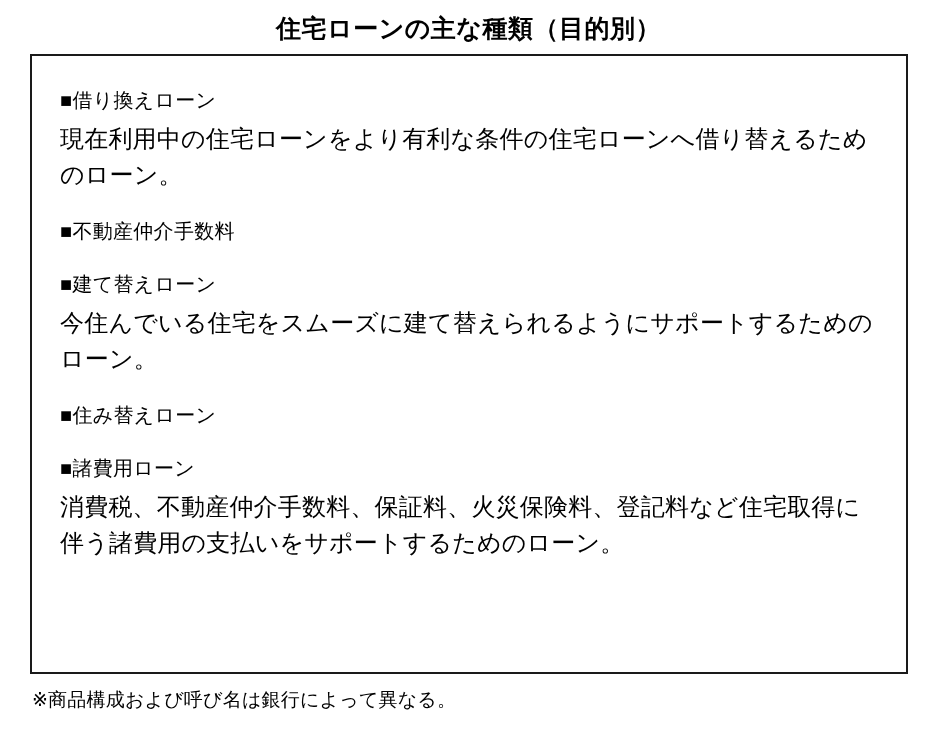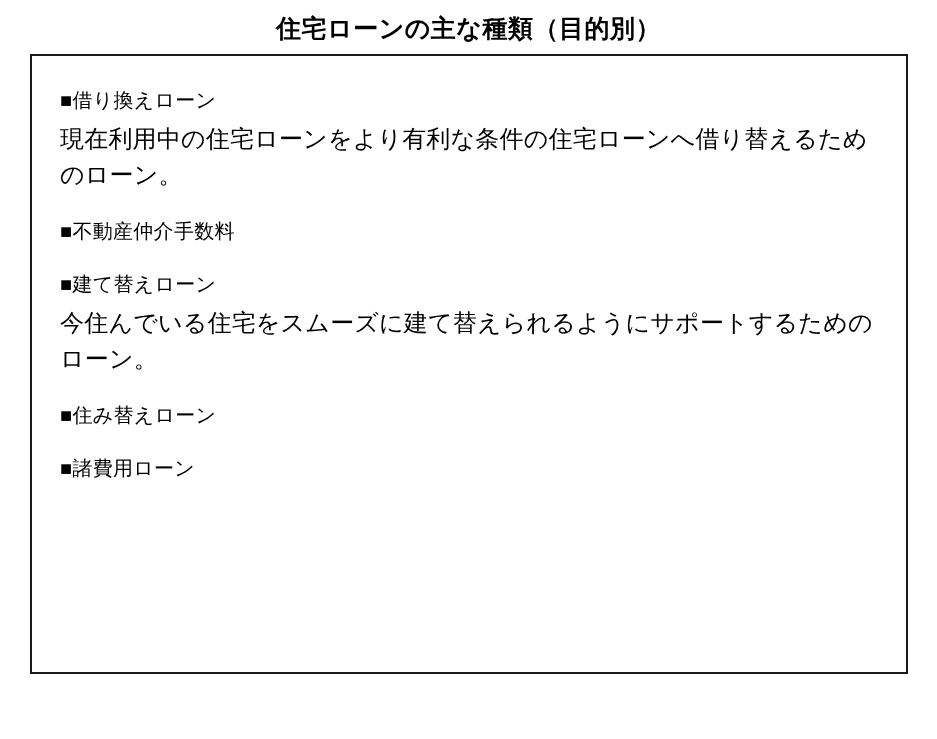--- a/index.html
+++ b/index.html
@@ -87,18 +87,20 @@
       <div class="entry-head">■建て替えローン</div>
       <div class="entry-body">今住んでいる住宅をスムーズに建て替えられるようにサポートするためのローン。</div>
     </div>
 
     <div class="entry">
       <div class="entry-head">■住み替えローン</div>
     </div>
 
     <div class="entry">
       <div class="entry-head">■諸費用ローン</div>
+      <div class="entry-body">消費税、不動産仲介手数料、保証料、火災保険料、登記料など住宅取得に伴う諸費用の支払いをサポートするためのローン。</div>
     </div>
 
   </div>
 
+  <div class="footnote">※商品構成および呼び名は銀行によって異なる。</div>
 
 </div>
 
 </body></html>

